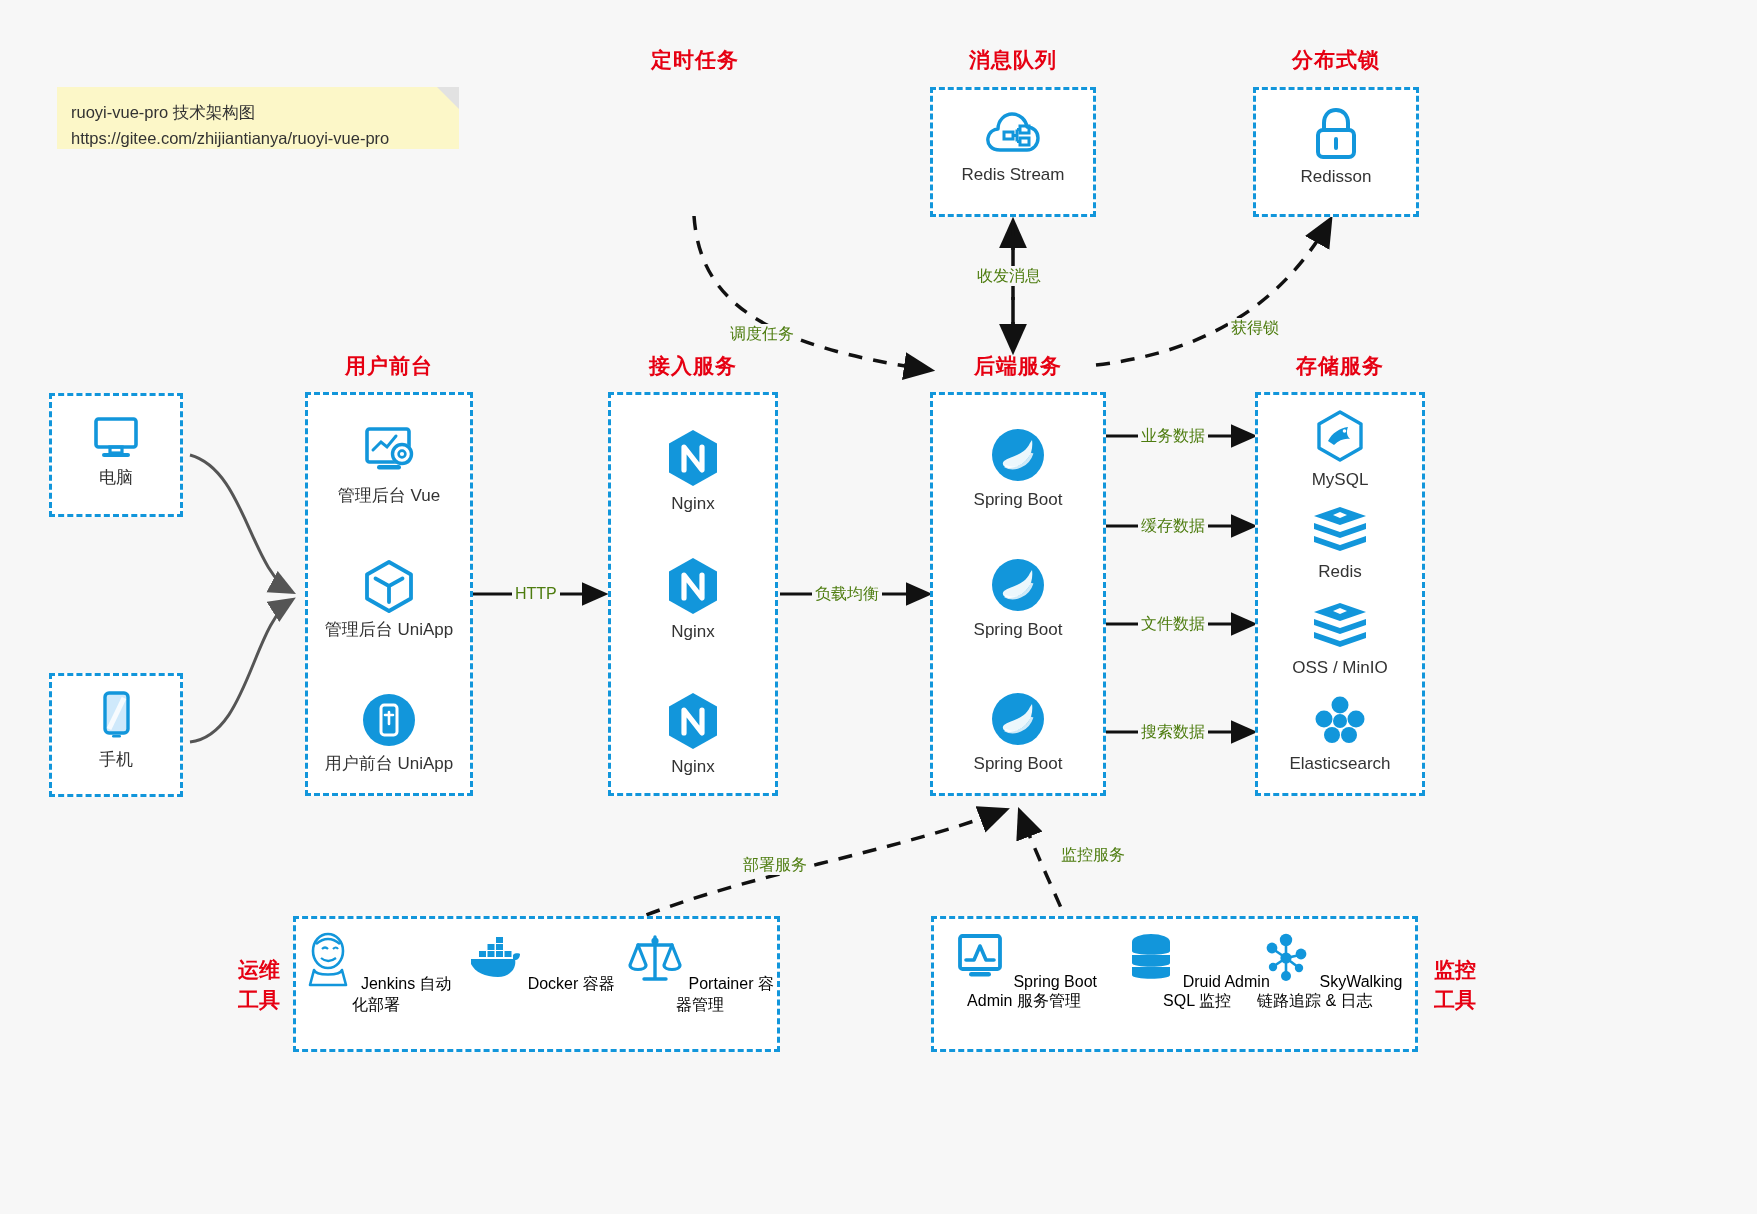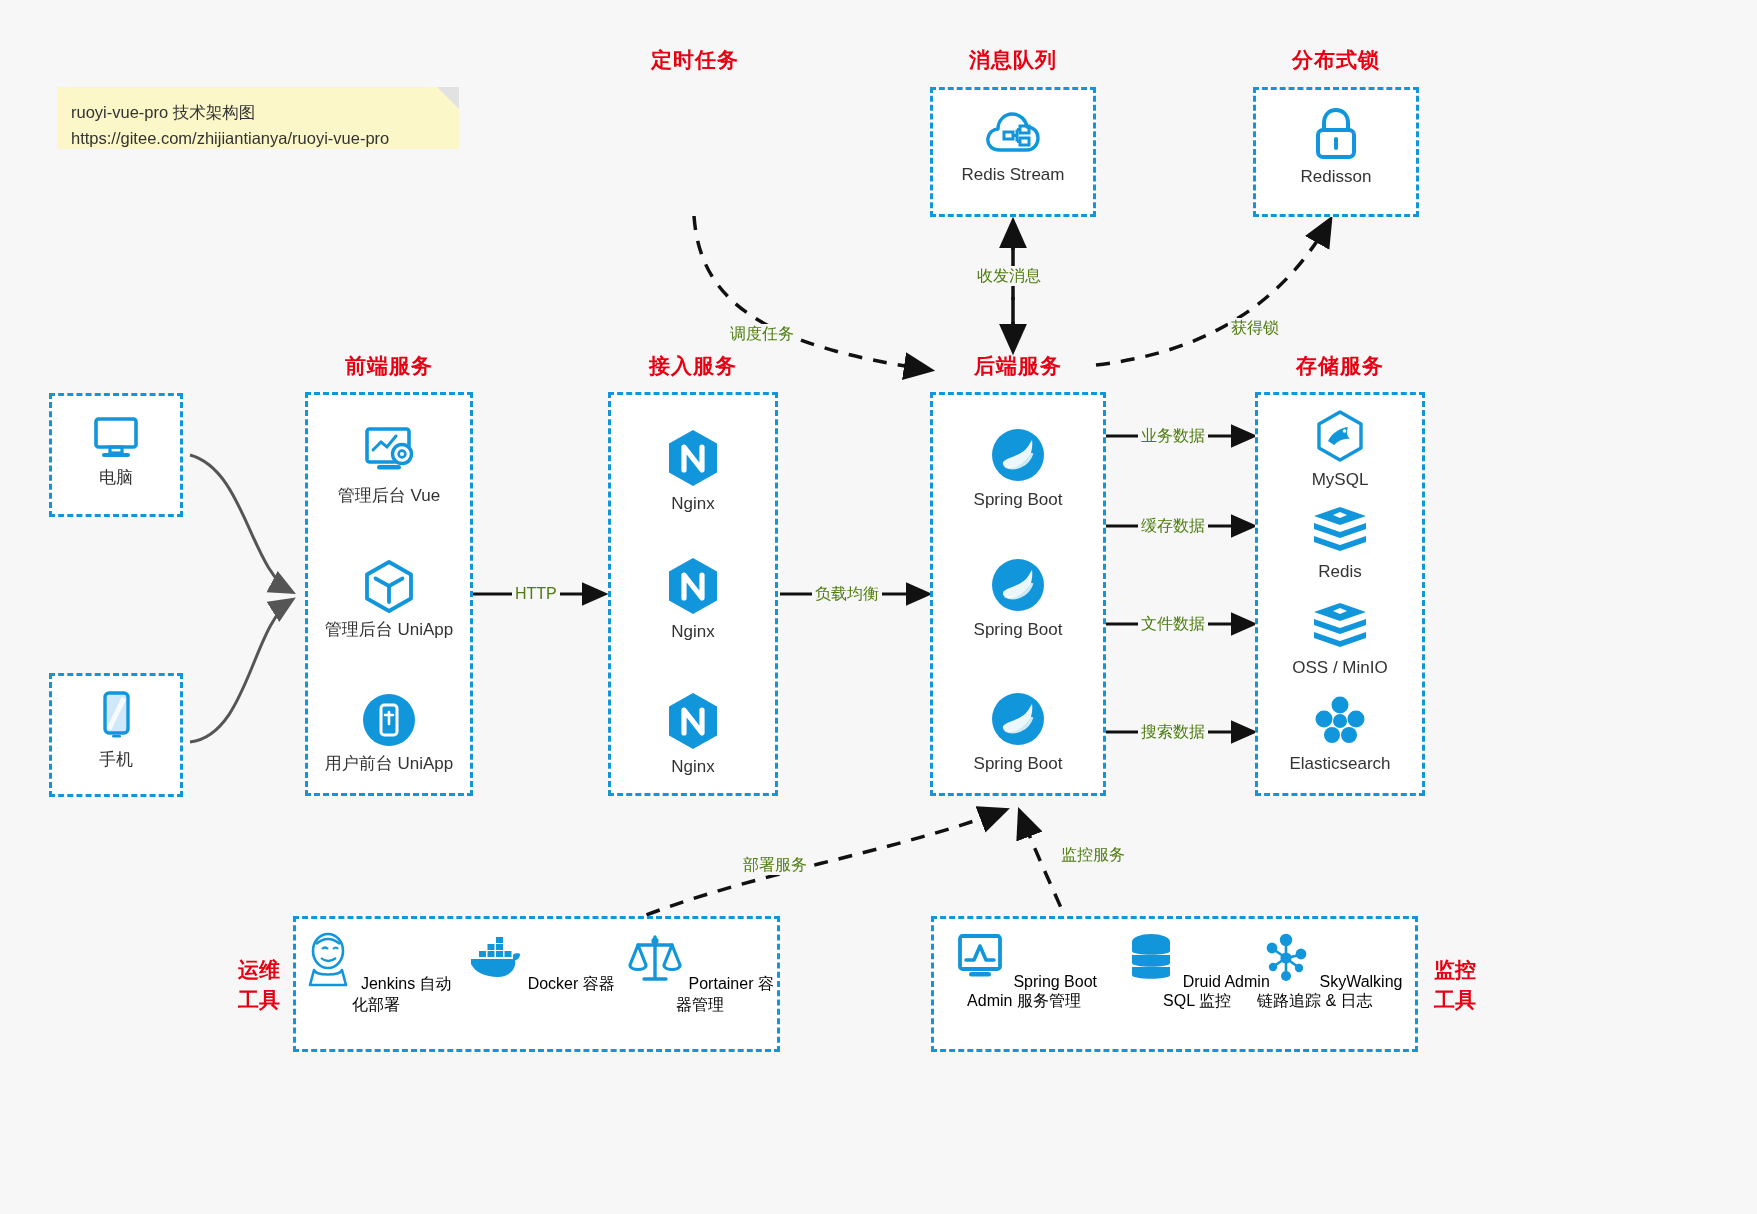--- a/index.html
+++ b/index.html
@@ -186,21 +186,21 @@
         <svg width="50" height="56" viewBox="0 0 50 56">
           <rect x="14" y="4" width="23" height="40" rx="4" fill="#cfe9fb" stroke="#1296db" stroke-width="3.4"></rect>
           <path d="M18 40 L33 9" stroke="#ffffff" stroke-width="5" opacity="0.85"></path>
           <rect x="21" y="46" width="9" height="2.6" rx="1.3" fill="#1296db"></rect>
         </svg>
       </span>
       <span class="cap">手机</span>
     </div>
   </div>
 
-  <div class="group-title" style="left:305px;top:352px;width:168px;">前端服务</div>
+  <div class="group-title" style="left:305px;top:352px;width:168px;">用户前台</div>
   <div class="group" style="left:305px;top:392px;width:168px;height:404px;">
     <div class="node" style="top:28px;">
       <span class="ico">
         <svg width="62" height="58" viewBox="0 0 62 58">
           <rect x="9" y="6" width="42" height="33" rx="2.5" fill="none" stroke="#1296db" stroke-width="3.6"></rect>
           <path d="M15 27 L23 19 L29 24 L38 13" fill="none" stroke="#1296db" stroke-width="3" stroke-linecap="round"></path>
           <rect x="19" y="42" width="24" height="4.4" rx="2.2" fill="#1296db"></rect>
           <circle cx="44" cy="31" r="11" fill="#ffffff"></circle>
           <circle cx="44" cy="31" r="9.5" fill="none" stroke="#1296db" stroke-width="3.4"></circle>
           <circle cx="44" cy="31" r="3.4" fill="#ffffff" stroke="#1296db" stroke-width="2.6"></circle>

